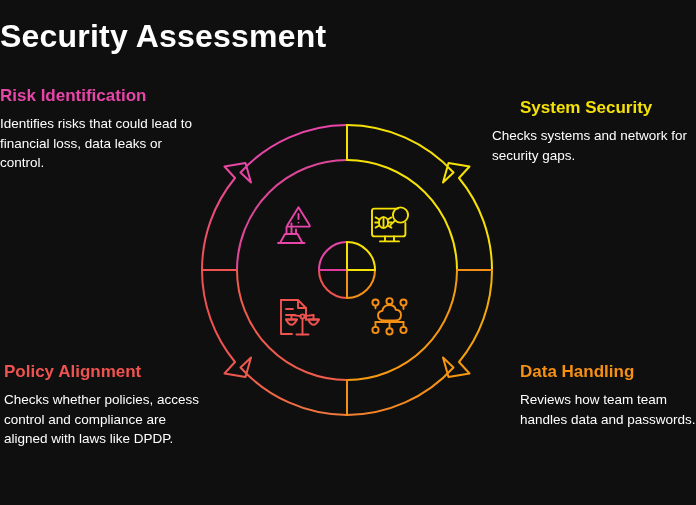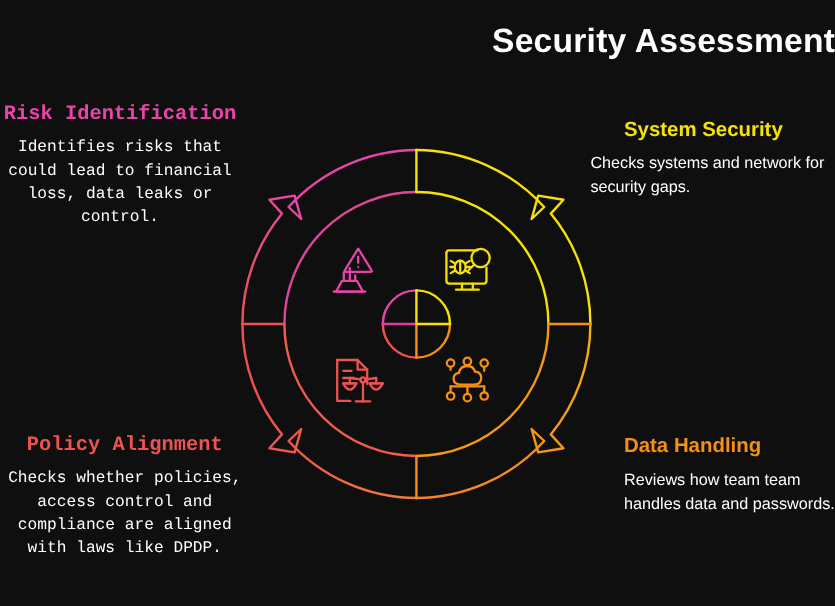--- a/index.html
+++ b/index.html
@@ -10,41 +10,41 @@
     overflow:hidden;
   }
   #root {
     position:relative;
     width:696px; height:505px;
     background:#0f0f0f;
   }
   #page-title {
     position:absolute;
     top:18px; left:0; width:696px;
-    text-align:right;
+    text-align:left;
     color:#ffffff;
-    font-size:28px;
+    font-size:32px;
     font-weight:bold;
     letter-spacing:0.2px;
   }
   .quad { position:absolute; }
   .quad-heading {
     font-size:17px;
     font-weight:bold;
     line-height:1.2;
     white-space:nowrap;
   }
   .quad-body {
     font-size:13.5px;
     line-height:1.42;
     color:#ffffff;
     font-weight:500;
     margin-top:8px;
   }
-  .left  { text-align:center;font-family:Liberation Mono, monospace; }
+  .left  { text-align:left; }
   .right { text-align:left; }
 
   #q-risk   { left:0;     top:86px;  width:200px; }
   #q-system { left:492px; top:98px;  width:196px; }
   #q-policy { left:4px;     top:362px; width:200px; }
   #q-data   { left:492px; top:362px; width:196px;margin-left:28px; }
 
   #diagram {
     position:absolute;
     left:0; top:0;

